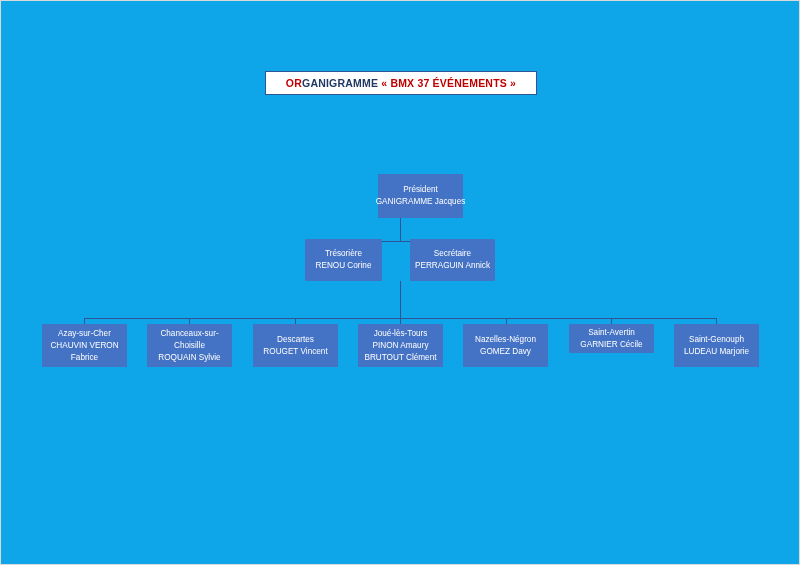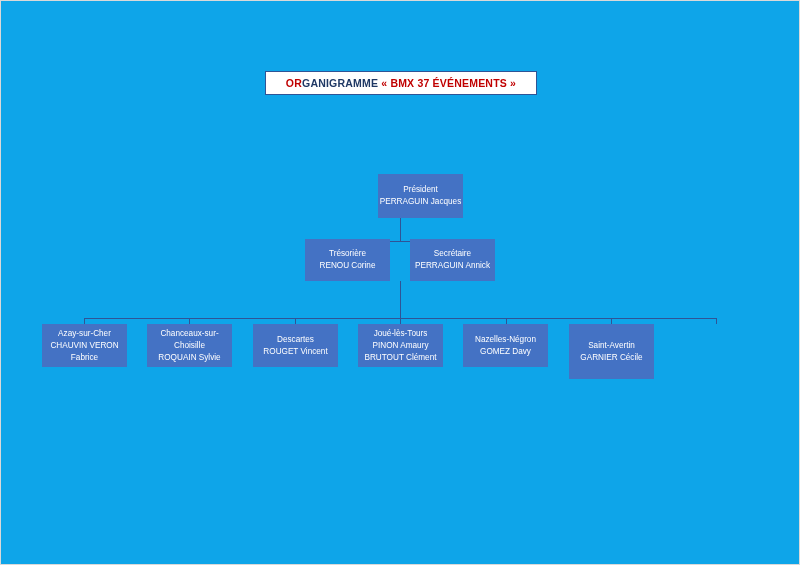--- a/index.html
+++ b/index.html
@@ -94,24 +94,24 @@
   <div class="conn vline" style="left:83px; top:317px; height:6px;"></div>
   <div class="conn vline" style="left:188px; top:317px; height:6px;"></div>
   <div class="conn vline" style="left:294px; top:317px; height:6px;"></div>
   <div class="conn vline" style="left:399px; top:317px; height:6px;"></div>
   <div class="conn vline" style="left:505px; top:317px; height:6px;"></div>
   <div class="conn vline" style="left:610px; top:317px; height:6px;"></div>
   <div class="conn vline" style="left:715px; top:317px; height:6px;"></div>
 
   <div class="node" style="left:357px; top:173px; width:85px; height:44px;margin-left:20px;">
     <span class="line">Président</span>
-    <span class="line">PERRAGUIN Jacques</span>
+    <span class="line">GANIGRAMME Jacques</span>
   </div>
 
-  <div class="node" style="left:304px; top:238px; width:85px; height:42px;">
+  <div class="node" style="left:304px; top:238px; width:77px; height:42px;">
     <span class="line">Trésorière</span>
     <span class="line">RENOU Corine</span>
   </div>
 
   <div class="node" style="left:409px; top:238px; width:85px; height:42px;">
     <span class="line">Secrétaire</span>
     <span class="line">PERRAGUIN Annick</span>
   </div>
 
   <div class="node" style="left:41px; top:323px; width:85px; height:43px;">
@@ -135,19 +135,23 @@
     <span class="line">Joué-lès-Tours</span>
     <span class="line">PINON Amaury</span>
     <span class="line">BRUTOUT Clément</span>
   </div>
 
   <div class="node" style="left:462px; top:323px; width:85px; height:43px;">
     <span class="line">Nazelles-Négron</span>
     <span class="line">GOMEZ Davy</span>
   </div>
 
-  <div class="node" style="left:568px; top:323px; width:85px; height:55px;">
+  <div class="node" style="left:568px; top:323px; width:85px; height:29px;">
     <span class="line">Saint-Avertin</span>
     <span class="line">GARNIER Cécile</span>
   </div>
 
+  <div class="node" style="left:673px; top:323px; width:85px; height:43px;">
+    <span class="line">Saint-Genouph</span>
+    <span class="line">LUDEAU Marjorie</span>
+  </div>
 
 </div>
 
 </body></html>

